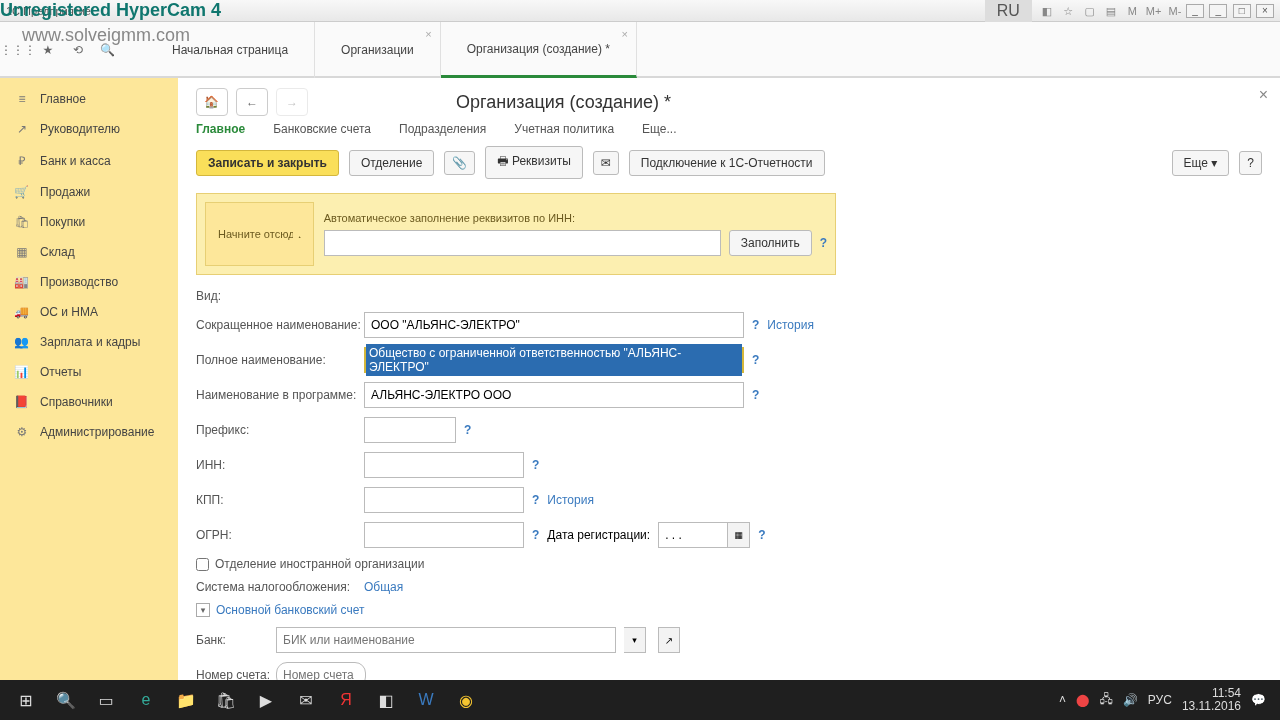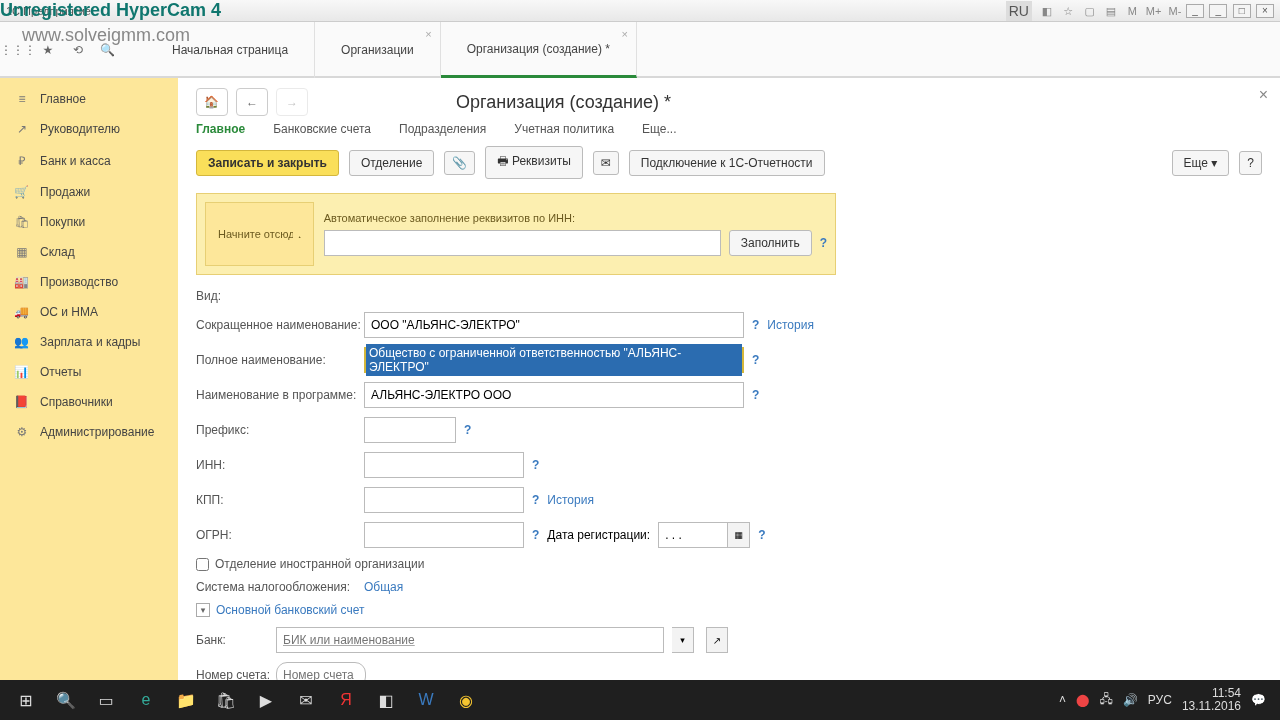--- a/index.html
+++ b/index.html
@@ -1,20 +1,20 @@
 <!DOCTYPE html>
 <html><head>
 <meta charset="utf-8">
 <style>
 * { box-sizing: border-box; margin: 0; padding: 0; font-family: Arial, sans-serif; font-size: 12px; }
 body { background: #f0f0f0; width: 1280px; height: 720px; overflow: hidden; position: relative; }
 .window { position: absolute; inset: 0; background: #fff; display: flex; flex-direction: column; }
 .titlebar { height: 22px; background: linear-gradient(#f8f8f8,#e8e8e8); display: flex; align-items: center; padding: 0 6px; border-bottom: 1px solid #ccc; color: #555; }
 .titlebar .title { flex: 1; font-size: 11px; }
-.titlebar .lang { background:#ddd; padding:2px 3px; margin-right:6px; font-size:14px;}
+.titlebar .lang { background:#ddd; padding:2px 12px; margin-right:6px; font-size:16px;}
 .titlebar .winbtns span { display:inline-block; width:18px; height:14px; border:1px solid #aaa; margin-left:2px; text-align:center; line-height:12px; font-size:10px; background:#f4f4f4;}
 .titlebar .rtools span{display:inline-block;width:16px;height:16px;margin:0 1px;text-align:center;line-height:16px;font-size:11px;color:#888;}
 .watermark { position:absolute; top:0; left:0; color:#0f766e; font-size:18px; font-weight:bold; z-index:50; pointer-events:none;}
 .watermark2{ position:absolute; top:25px; left:22px; color:#888; font-size:18px; z-index:50; pointer-events:none;}
 .toolbar { height: 56px; display:flex; align-items:flex-start; border-bottom: 2px solid #d8d8d8; background:#fafafa;}
 .toolbar-left{width:146px; display:flex; align-items:center; gap:10px; padding:0 8px; height:56px;}
 .tb-ico{width:20px;height:20px;display:inline-flex;align-items:center;justify-content:center;color:#666;}
 .tabs{display:flex;height:56px;align-items:stretch;}
 .tab{padding:0 26px;display:flex;align-items:center;border-right:1px solid #e0e0e0;position:relative;color:#444;}
 .tab.active{border-bottom:3px solid #2a8a3a;}
@@ -55,21 +55,21 @@
 .chk{display:flex;align-items:center;gap:6px;color:#555;}
 .section-toggle{display:flex;align-items:center;gap:6px;color:#3a7abf;cursor:pointer;}
 .section-toggle .arrow{border:1px solid #aaa;width:14px;height:14px;display:inline-flex;align-items:center;justify-content:center;font-size:9px;color:#666;}
 .taskbar{position:absolute;left:0;right:0;bottom:0;height:40px;background:#1f1f1f;display:flex;align-items:center;padding:0 6px;}
 .taskbar .ti{width:40px;height:40px;display:flex;align-items:center;justify-content:center;color:#ddd;font-size:16px;}
 .taskbar .tray{margin-left:auto;display:flex;align-items:center;color:#ddd;gap:10px;padding-right:8px;font-size:11px;}
 .tray .clock{text-align:right;line-height:13px;}
 .inp-short{width:92px;}
 .inp-med{width:160px;}
 .inp-long{width:380px;}
-.inp-bank{width:388px;text-decoration:underline;}
+.inp-bank{width:340px;}
 .placeholder{color:#aaa;}
 .drop-btn{width:22px;height:26px;border:1px solid #bbb;border-left:none;background:#f3f3f3;display:inline-flex;align-items:center;justify-content:center;font-size:9px;}
 .ext-btn{width:22px;height:26px;border:1px solid #bbb;background:#f3f3f3;display:inline-flex;align-items:center;justify-content:center;font-size:10px;margin-left:4px;}
 .date-box{display:flex;align-items:center;}
 .date-box input{width:70px;border-right:none;}
 </style>
 </head>
 <body>
 
 <div class="window">

